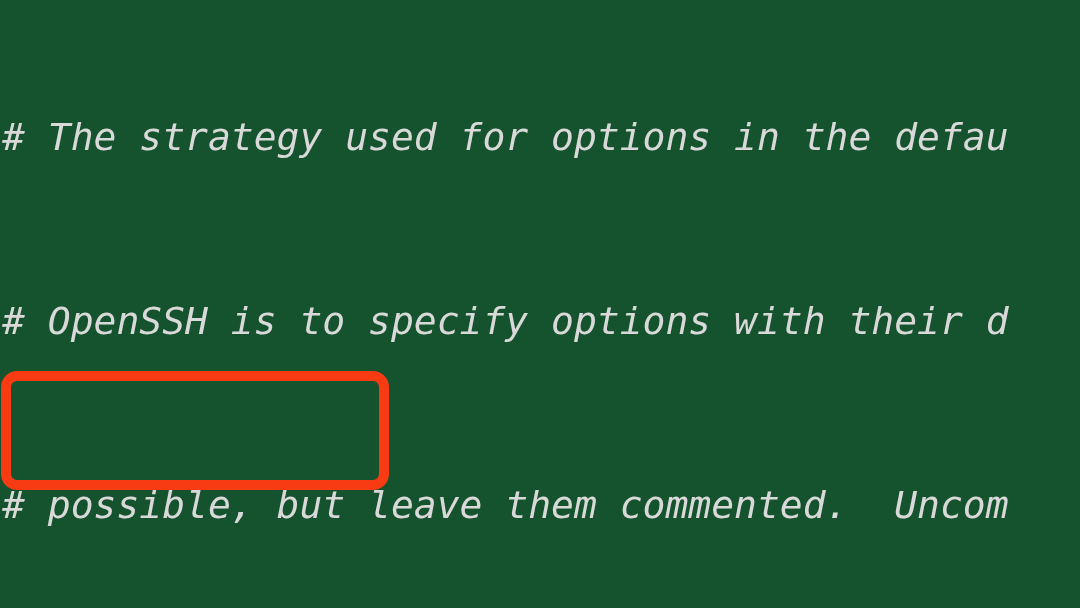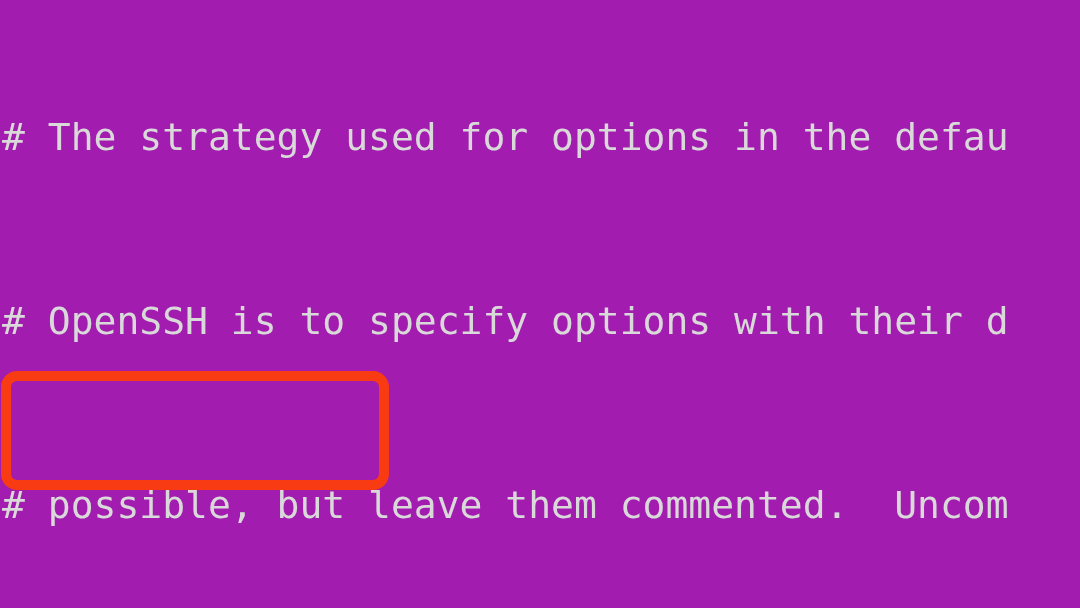--- a/index.html
+++ b/index.html
@@ -53,21 +53,21 @@
     height: 119px;
     border: 10px solid #f93b13;
     border-radius: 16px;
     box-sizing: border-box;
     pointer-events: none;
   }
 </style>
 </head>
 <body>
 
-<div id="screen" style="background: #a21caf;">
+<div id="screen" style="background: #14532d; font-style: italic;">
 
   <div id="terminal" style="color: rgb(217, 217, 217);">
     <div id="code-lines">
 
       <div class="code-line"># The strategy used for options in the defau</div>
 
       <div class="code-line"># OpenSSH is to specify options with their d</div>
 
       <div class="code-line"># possible, but leave them commented.  Uncom</div>
 

